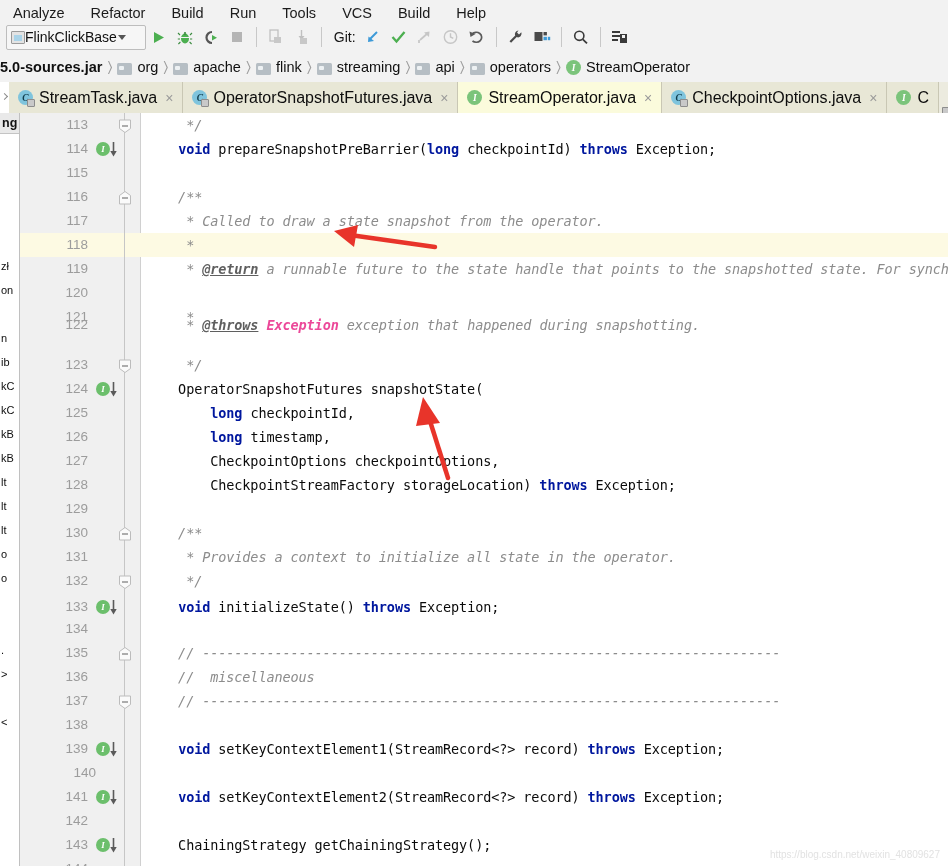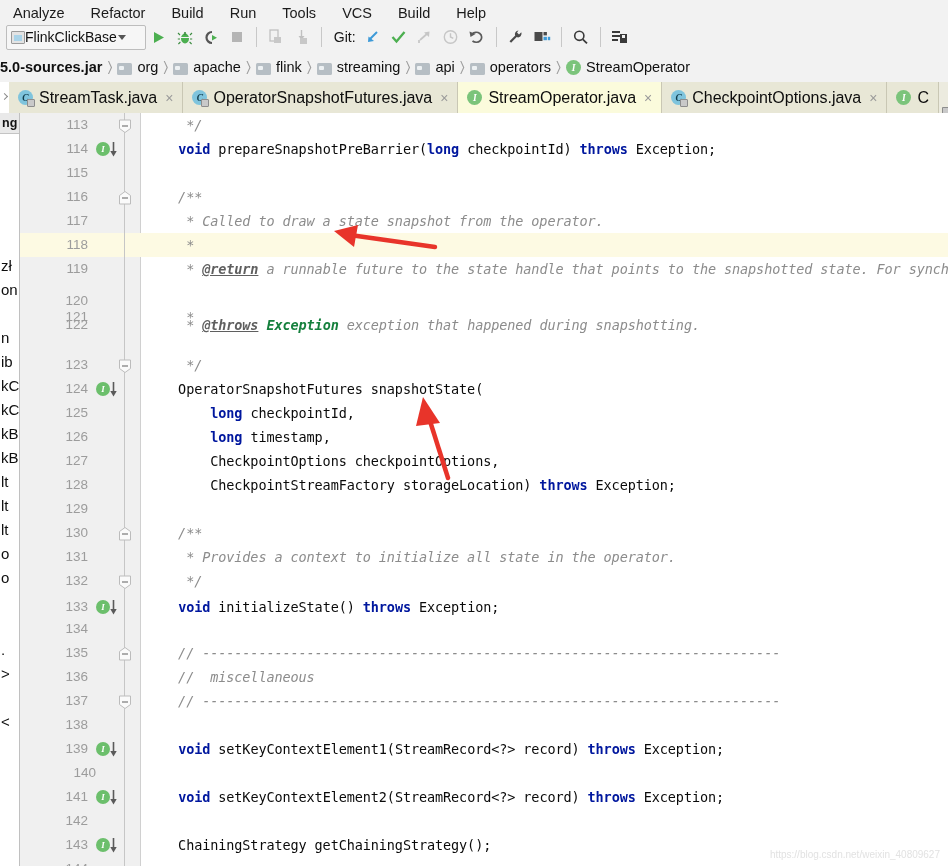--- a/index.html
+++ b/index.html
@@ -127,21 +127,21 @@
     background:#ffffff;border-right:1px solid #c0c0c0;
     overflow:hidden;font-size:12.5px;
   }
   .ls-head{
     height:20px;background:#e9e9e9;border-bottom:1px solid #c4c4c4;
     font-size:12.5px;color:#121212;font-weight:bold;
     padding-left:2px;line-height:20px;overflow:hidden;white-space:nowrap;
   }
   .ls-row{
     height:24px;line-height:24px;white-space:nowrap;overflow:hidden;
-    padding-left:1px;color:#0d0d0d;font-size:15px;
+    padding-left:1px;color:#0d0d0d;font-size:11px;
   }
 
   
   .editor{
     position:absolute;left:20px;top:113px;width:928px;height:753px;
     background:#ffffff;overflow:hidden;
   }
   .gutter{
     position:absolute;left:0;top:0;width:120px;height:753px;
     background:#f0f0f0;border-right:1px solid #d0d0d0;
@@ -179,21 +179,21 @@
     position:absolute;left:98px;width:14px;height:14px;top:4px;
   }
   .code{
     position:absolute;left:126px;top:0;height:24px;line-height:24px;
     font-family:"DejaVu Sans Mono","Liberation Mono",monospace;
     font-size:13.5px;color:#0a0a0a;white-space:pre;letter-spacing:-0.1px;
   }
   .kw{color:#00179e;font-weight:bold;}
   .cm{color:#8c8c8c;font-style:italic;}
   .tag{color:#5f5f5f;font-style:italic;font-weight:bold;text-decoration:underline;}
-  .tagt{color:#15803d;font-style:italic;font-weight:bold;margin-top:9px;}
+  .tagt{color:#ec4899;font-style:italic;font-weight:bold;margin-top:9px;}
 
   
   .arrow{position:absolute;pointer-events:none;}
   .watermark{
     position:absolute;right:8px;bottom:6px;
     font-size:10px;color:#e2e2e2;
     font-family:"Liberation Sans",sans-serif;
     white-space:nowrap;
   }
 </style>
@@ -449,21 +449,21 @@
               <polygon points="1.3,10 7.7,10 4.5,15.5" fill="#5a5a5a"></polygon>
             </svg></div><div class="code"><span>    </span><span class="kw">void</span><span> prepareSnapshotPreBarrier(</span><span class="kw">long</span><span> checkpointId) </span><span class="kw">throws</span><span> Exception;</span></div></div>
         <div class="ln" style="top: 48px;"><div class="lnum">115</div><div class="code"></div></div>
         <div class="ln" style="top: 72px;"><div class="lnum">116</div><div class="fold"><svg width="14" height="14" viewBox="0 0 14 14">
               <polygon points="1.5,4.5 7,0.5 12.5,4.5 12.5,13 1.5,13" fill="#fafafa" stroke="#bcbcbc" stroke-width="1"></polygon>
               <rect x="4" y="6.4" width="6" height="1.2" fill="#7a7a7a"></rect>
             </svg></div><div class="code"><span class="cm">    /**</span></div></div>
         <div class="ln" style="top: 96px;"><div class="lnum">117</div><div class="code"><span class="cm">     * Called to draw a state snapshot from the operator.</span></div></div>
         <div class="ln cur" style="top: 120px;"><div class="gut-hl"></div><div class="hl" style="left: 105px; width: 823px;"></div><div class="lnum">118</div><div class="code"><span class="cm">     *</span></div></div>
         <div class="ln" style="top: 144px;"><div class="lnum">119</div><div class="code"><span class="cm">     * </span><span class="tag">@return</span><span class="cm"> a runnable future to the state handle that points to the snapshotted state. For synchrono</span></div></div>
-        <div class="ln" style="top: 176px;"><div class="lnum">120</div></div>
+        <div class="ln" style="top: 168px;"><div class="lnum">120</div></div>
         <div class="ln" style="top: 192px;"><div class="lnum">121</div><div class="code"><span class="cm">     *</span></div></div>
         <div class="ln" style="top: 200px;"><div class="lnum">122</div><div class="code"><span class="cm">     * </span><span class="tag">@throws</span><span class="cm"> </span><span class="tagt">Exception</span><span class="cm"> exception that happened during snapshotting.</span></div></div>
         <div class="ln" style="top: 240px;"><div class="lnum">123</div><div class="fold"><svg width="14" height="14" viewBox="0 0 14 14">
               <polygon points="1.5,1 12.5,1 12.5,9.5 7,13.5 1.5,9.5" fill="#fafafa" stroke="#bcbcbc" stroke-width="1"></polygon>
               <rect x="4" y="6.4" width="6" height="1.2" fill="#7a7a7a"></rect>
             </svg></div><div class="code"><span class="cm">     */</span></div></div>
         <div class="ln" style="top: 264px;"><div class="lnum">124</div><div class="gmark"><span class="gi-circle">I</span><svg class="gi-arrow" viewBox="0 0 9 17">
               <path d="M4.5 1 L4.5 11" stroke="#5a5a5a" stroke-width="1.6"></path>
               <polygon points="1.3,10 7.7,10 4.5,15.5" fill="#5a5a5a"></polygon>
             </svg></div><div class="code"><span>    OperatorSnapshotFutures snapshotState(</span></div></div>

